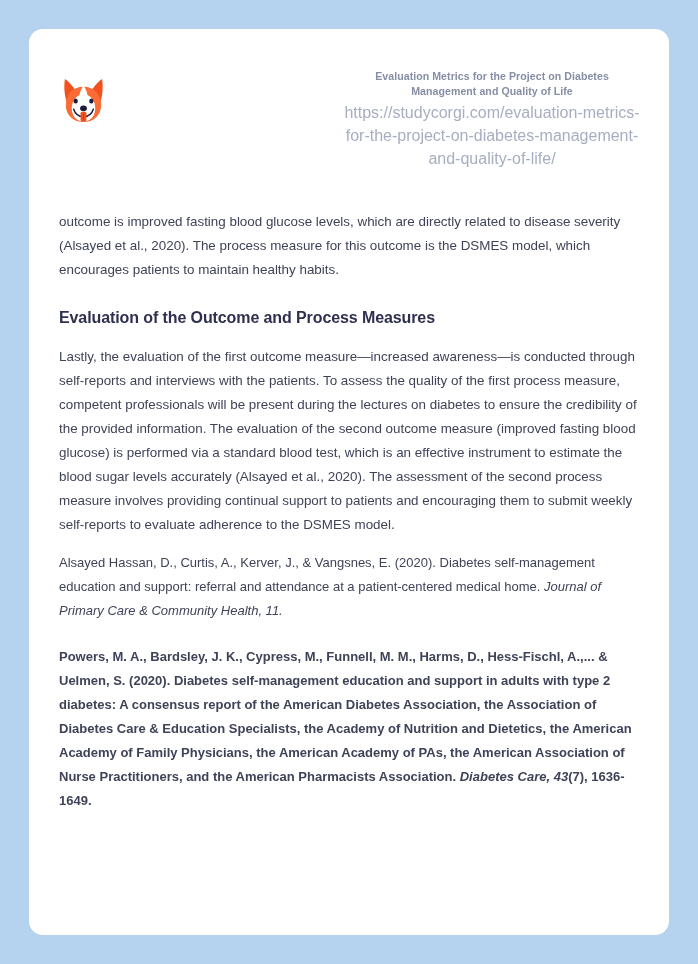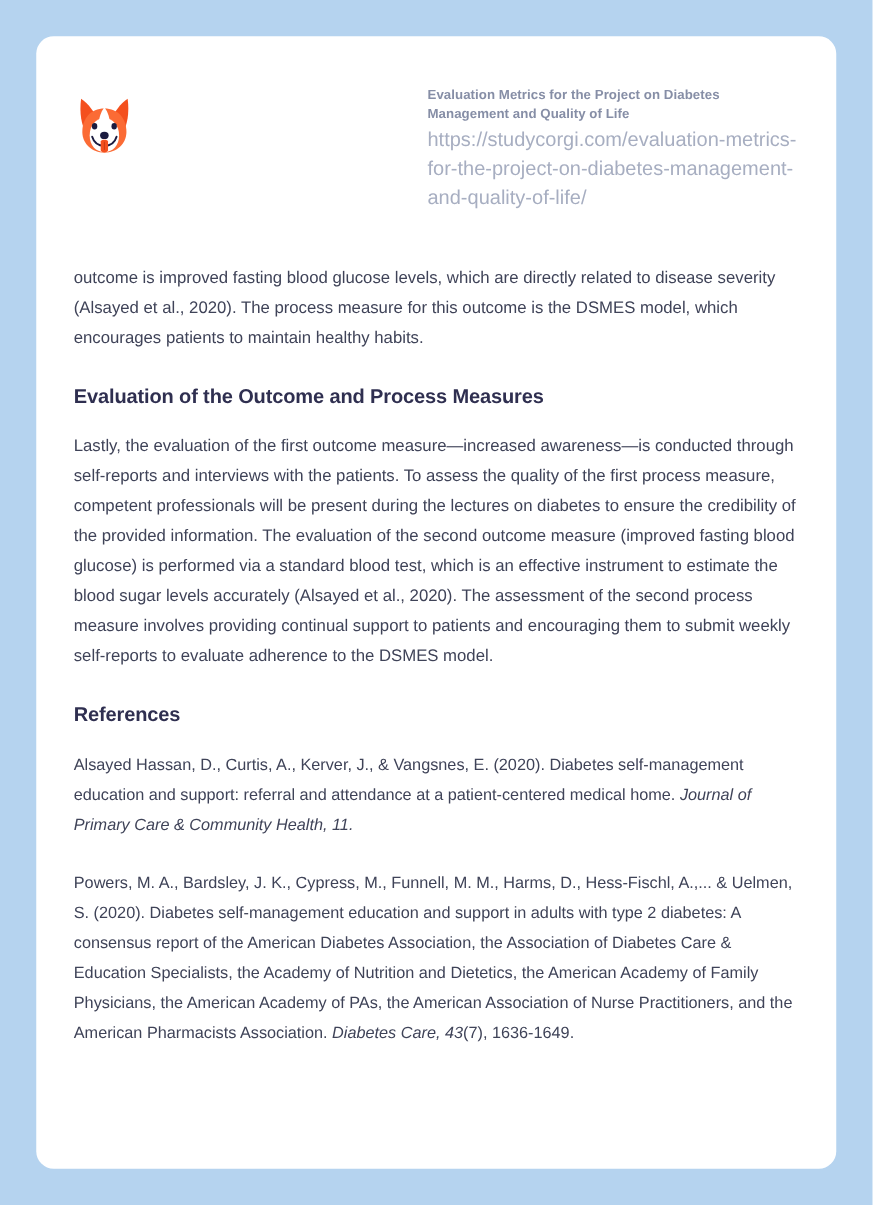--- a/index.html
+++ b/index.html
@@ -60,21 +60,21 @@
   .brand-reg {
     font-size: 13px;
     font-weight: normal;
     color: #1b1b3f;
     vertical-align: super;
     margin-left: 3px;
     line-height: 1;
   }
 
   .header-meta {
-    text-align: left;
+    text-align: center;
     flex: 0 1 auto;
     max-width: 300px;
     padding-top: 2px;
   }
 
   .header-title {
     font-size: 10.6px;
     font-weight: bold;
     color: #868ea6;
     line-height: 1.42;
@@ -117,21 +117,21 @@
     margin-bottom: 16px;
   }
 
   .reference {
     font-size: 13px;
     line-height: 24px;
     color: #3f4358;
     margin: 0 0 22px 0;
   }
 
-  .reference:last-child { margin-bottom: 0; }
+  .reference:last-child { margin-bottom: 0; font-weight: bold; }
 
   .ital { font-style: italic; }
 </style>
 </head>
 <body>
 
 <div class="page-card">
 
   <div class="doc-header">
 
@@ -170,21 +170,20 @@
   </div>
 
   <div class="doc-body">
 
     <p class="para">outcome is improved fasting blood glucose levels, which are directly related to disease severity (Alsayed et al., 2020). The process measure for this outcome is the DSMES model, which encourages patients to maintain healthy habits.</p>
 
     <h2 class="section-heading">Evaluation of the Outcome and Process Measures</h2>
 
     <p class="para">Lastly, the evaluation of the first outcome measure—increased awareness—is conducted through self-reports and interviews with the patients. To assess the quality of the first process measure, competent professionals will be present during the lectures on diabetes to ensure the credibility of the provided information. The evaluation of the second outcome measure (improved fasting blood glucose) is performed via a standard blood test, which is an effective instrument to estimate the blood sugar levels accurately (Alsayed et al., 2020). The assessment of the second process measure involves providing continual support to patients and encouraging them to submit weekly self-reports to evaluate adherence to the DSMES model.</p>
 
-    <h2 class="section-heading heading-references">References</h2>
 
     <p class="reference"><span>Alsayed Hassan, D., Curtis, A., Kerver, J., &amp; Vangsnes, E. (2020). Diabetes self-management education and support: referral and attendance at a patient-centered medical home. </span><span class="ital">Journal of Primary Care &amp; Community Health, 11.</span><span></span></p>
 
 
     <p class="reference"><span>Powers, M. A., Bardsley, J. K., Cypress, M., Funnell, M. M., Harms, D., Hess-Fischl, A.,... &amp; Uelmen, S. (2020). Diabetes self-management education and support in adults with type 2 diabetes: A consensus report of the American Diabetes Association, the Association of Diabetes Care &amp; Education Specialists, the Academy of Nutrition and Dietetics, the American Academy of Family Physicians, the American Academy of PAs, the American Association of Nurse Practitioners, and the American Pharmacists Association. </span><span class="ital">Diabetes Care, 43</span><span>(7), 1636-1649.</span></p>
 
   </div>
 
 </div>
 

